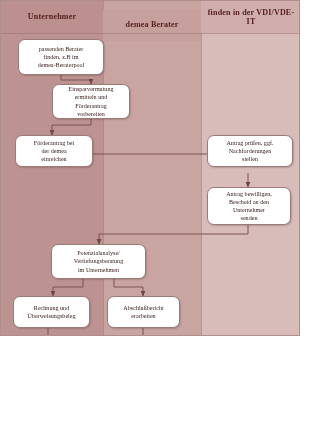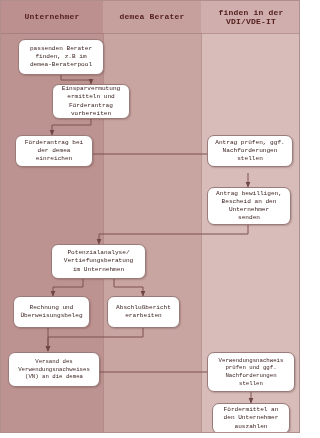--- a/index.html
+++ b/index.html
@@ -3,23 +3,23 @@
 <meta charset="utf-8">
 <style>
   html, body {
     margin: 0;
     padding: 0;
     background: #ffffff;
   }
   #canvas {
     position: relative;
     width: 300px;
-    height: 433px;
+    height: 336px;
     overflow: hidden;
-    font-family: Liberation Mono, monospace;
+    font-family: Liberation Serif, serif;
     background: #f97316;
     border: 1px solid #b08e8b;
     box-sizing: border-box;
   }
   
   .lane {
     position: absolute;
     top: 0;
     bottom: 0;
   }
@@ -51,21 +51,21 @@
     text-align: center;
     font-size: 8px;
     font-weight: bold;
     color: #55211f;
     letter-spacing: 0.2px;
     line-height: 1.15;
     padding: 0 4px;
     box-sizing: border-box;
   }
   .hdr-1 { left: 0px;   width: 102px; background: #bb908e; }
-  .hdr-2 { left: 102px; width: 98px;  background: #c6a09d; }
+  .hdr-2 { left: 102px; width: 98px;  background: #c6a09d; margin-top: 8px; }
   .hdr-3 { left: 200px; width: 100px; background: #cfaead; }
   .hdr-sep {
     position: absolute;
     left: 0; right: 0; top: 32px;
     height: 1px;
     background: rgba(150,110,108,0.5);
   }
 
   
   .node {

